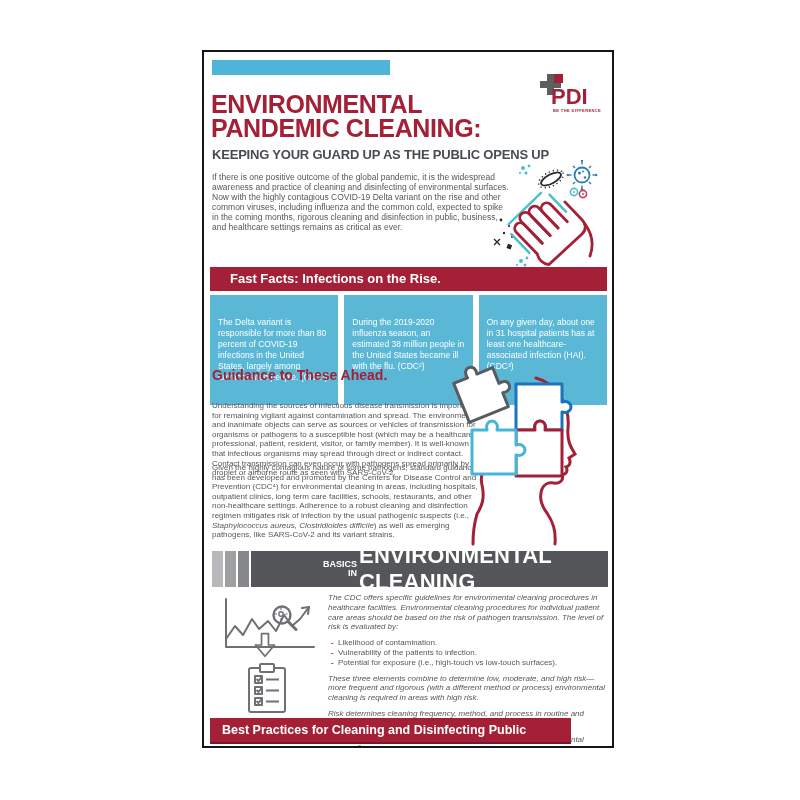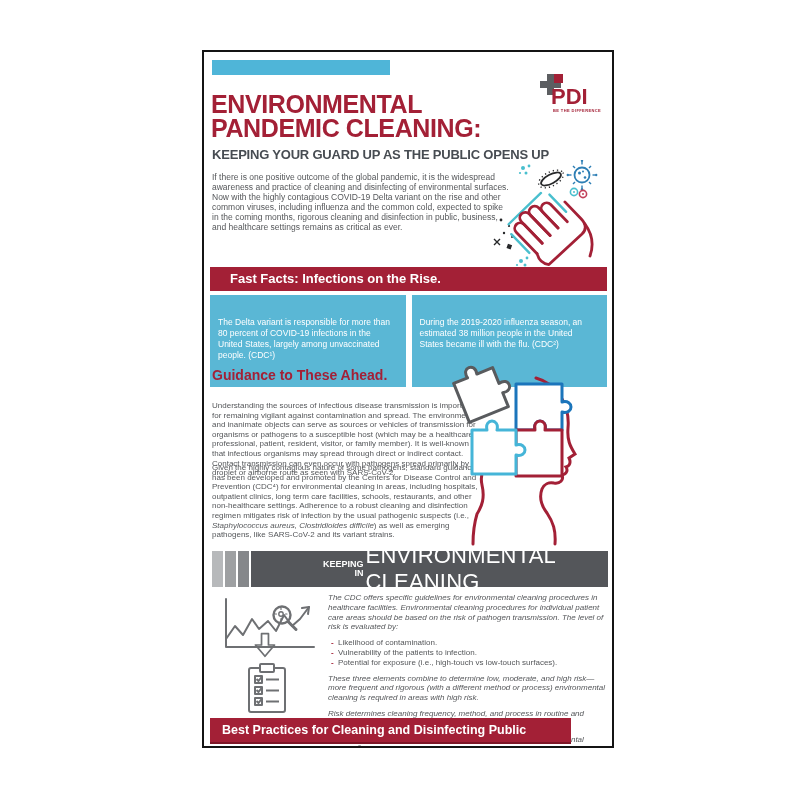--- a/index.html
+++ b/index.html
@@ -35,21 +35,21 @@
   .und-p1{left:8px;top:349px;width:266px;font-size:8px;line-height:9.6px;color:#55575a;}
   .und-p2{left:8px;top:411px;width:266px;font-size:8px;line-height:9.6px;color:#55575a;}
   .italic{font-style:italic;}
   .puzzle{left:236px;top:306px;width:168px;height:192px;}
   
   .basics-banner{left:8px;top:499px;width:396px;height:36px;display:flex;align-items:stretch;}
   .bb-block{width:11px;margin-right:2px;}
   .bb-main{flex:1;background:#54565a;display:flex;align-items:center;}
   .bb-small{color:#fff;font-weight:800;font-size:9px;line-height:9px;text-align:right;
             margin-left:72px;}
-  .bb-large{color:#fff;font-weight:400;font-size:22px;letter-spacing:0.2px;margin-left:2px;}
+  .bb-large{color:#fff;font-weight:700;font-size:22px;letter-spacing:0.2px;margin-left:2px;}
   
   .icon-chart{left:14px;top:543px;width:102px;height:60px;}
   .icon-arrow{left:48px;top:580px;width:26px;height:26px;}
   .icon-clipboard{left:40px;top:610px;width:46px;height:52px;}
   .basics-text{left:124px;top:541px;width:282px;font-size:8px;line-height:9.8px;color:#55575a;}
   .basics-text p{margin:0 1px 6px 0;font-style:italic;}
   .basics-text ul{margin:0 0 6px 0;padding:0;list-style:none;}
   .basics-text li{padding-left:10px;position:relative;}
   .basics-text li::before{content:"-";color:#a32036;font-weight:700;position:absolute;left:3px;}
   
@@ -158,20 +158,21 @@
       </g>
       <path d="M98 64 q11 15 5 32" stroke="#a32036" stroke-width="2.8" fill="none" stroke-linecap="round"></path>
     </svg>
   </div>
 
   <div class="abs ff-banner">Fast Facts: Infections on the Rise.</div>
 
   <div class="abs facts">
     <div class="fact">The Delta variant is responsible for more than 80 percent of COVID-19 infections in the United States, largely among unvaccinated people. (CDC¹)</div>
     <div class="fact">During the 2019-2020 influenza season, an estimated 38 million people in the United States became ill with the flu. (CDC²)</div>
+    <div class="fact">On any given day, about one in 31 hospital patients has at least one healthcare-associated infection (HAI). (CDC³)</div>
   </div>
 
   <div class="abs und-head">
     <div>Guidance to These Ahead.</div>
   </div>
 
   <div class="abs und-p1">Understanding the sources of infectious disease transmission is important for remaining vigilant against contamination and spread. The environment and inanimate objects can serve as sources or vehicles of transmission for organisms or pathogens to a susceptible host (which may be a healthcare professional, patient, resident, visitor, or family member). It is well-known that infectious organisms may spread through direct or indirect contact. Contact transmission can even occur with pathogens spread primarily by droplet or airborne route as seen with SARS-CoV-2.</div>
 
   <div class="abs und-p2"><span>Given the highly contagious nature of some pathogens, standard guidance has been developed and promoted by the Centers for Disease Control and Prevention (CDC⁴) for environmental cleaning in areas, including hospitals, outpatient clinics, long term care facilities, schools, restaurants, and other non-healthcare settings. Adherence to a robust cleaning and disinfection regimen mitigates risk of infection by the usual pathogenic suspects (i.e., </span><span class="italic">Staphylococcus aureus, Clostridioides difficile</span><span>) as well as emerging pathogens, like SARS-CoV-2 and its variant strains.</span></div>
 
@@ -189,21 +190,21 @@
       </g>
     </svg>
   </div>
 
   <div class="abs basics-banner">
     <div class="bb-block" style="background:#b7b9bb"></div>
     <div class="bb-block" style="background:#9ea0a2"></div>
     <div class="bb-block" style="background:#85878a"></div>
     <div class="bb-main">
       <div class="bb-small">
-        <div>KEEPING</div>
+        <div>BASICS</div>
         <div>IN</div>
       </div>
       <div class="bb-large">ENVIRONMENTAL CLEANING</div>
     </div>
   </div>
 
   <div class="abs icon-chart">
     <svg viewBox="0 0 102 60">
       <g fill="none" stroke="#6e7073" stroke-width="2" stroke-linecap="round" stroke-linejoin="round">
         <path d="M8 4 V52 H96"></path>

